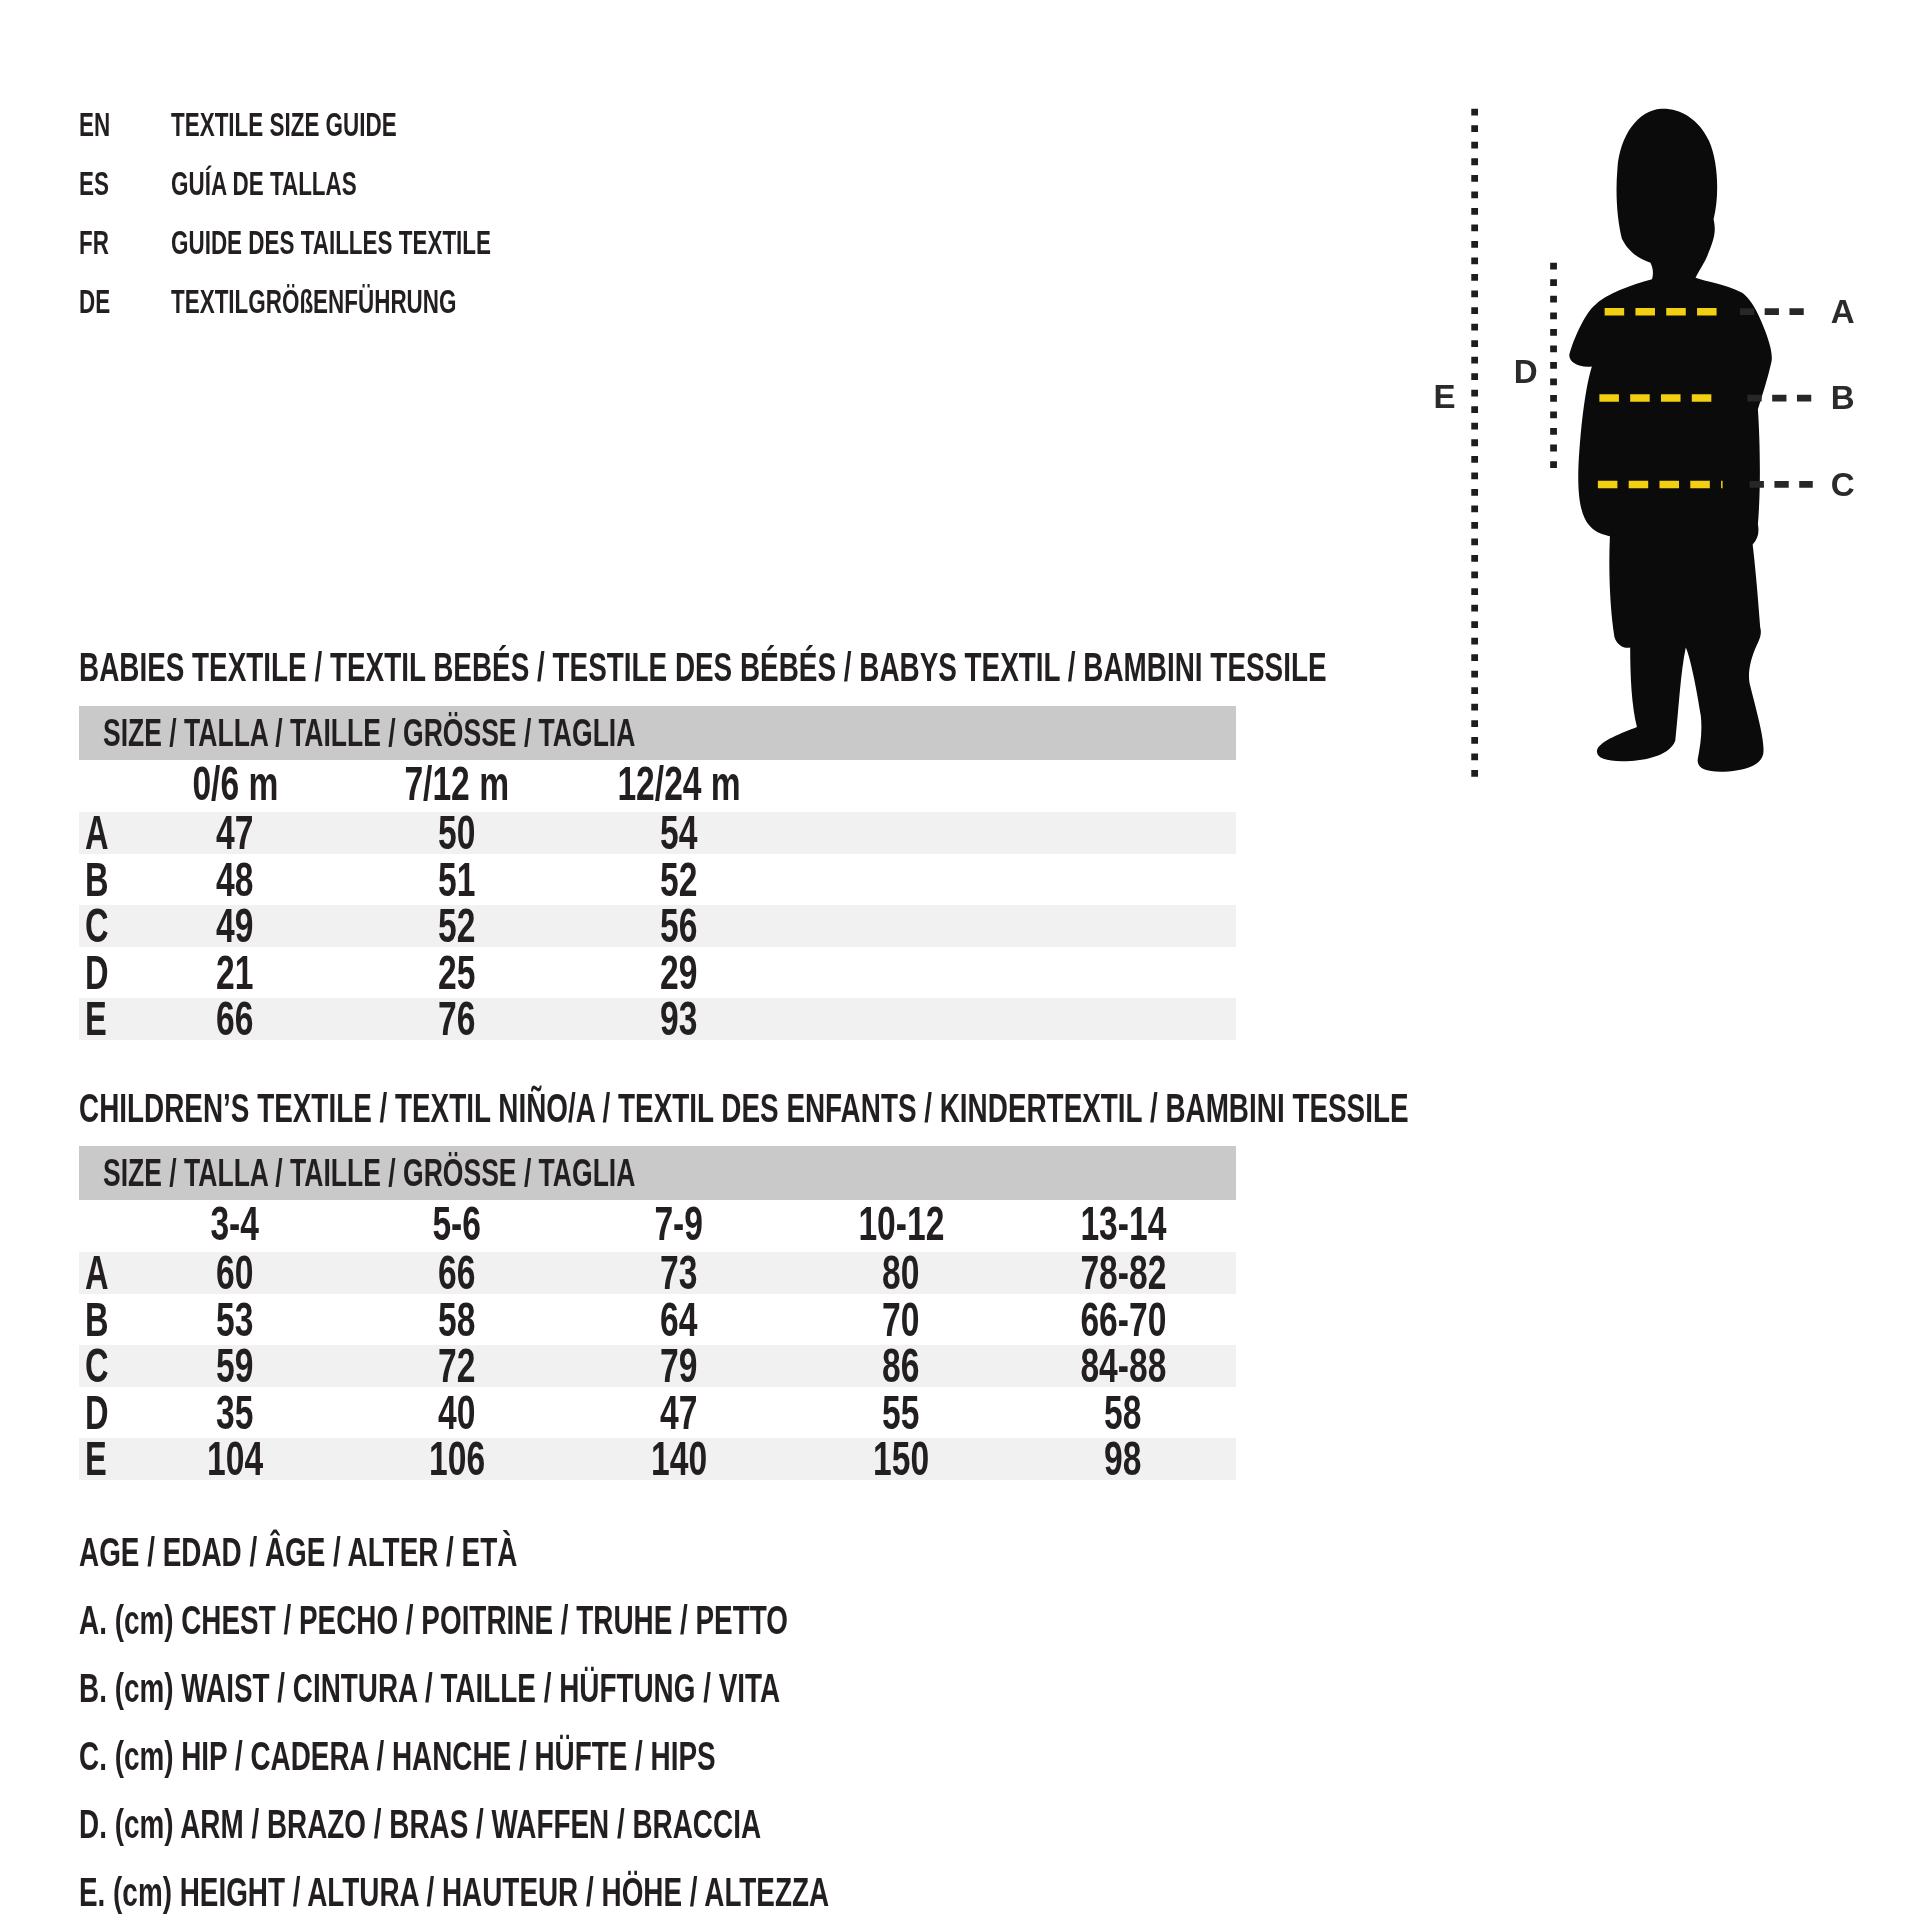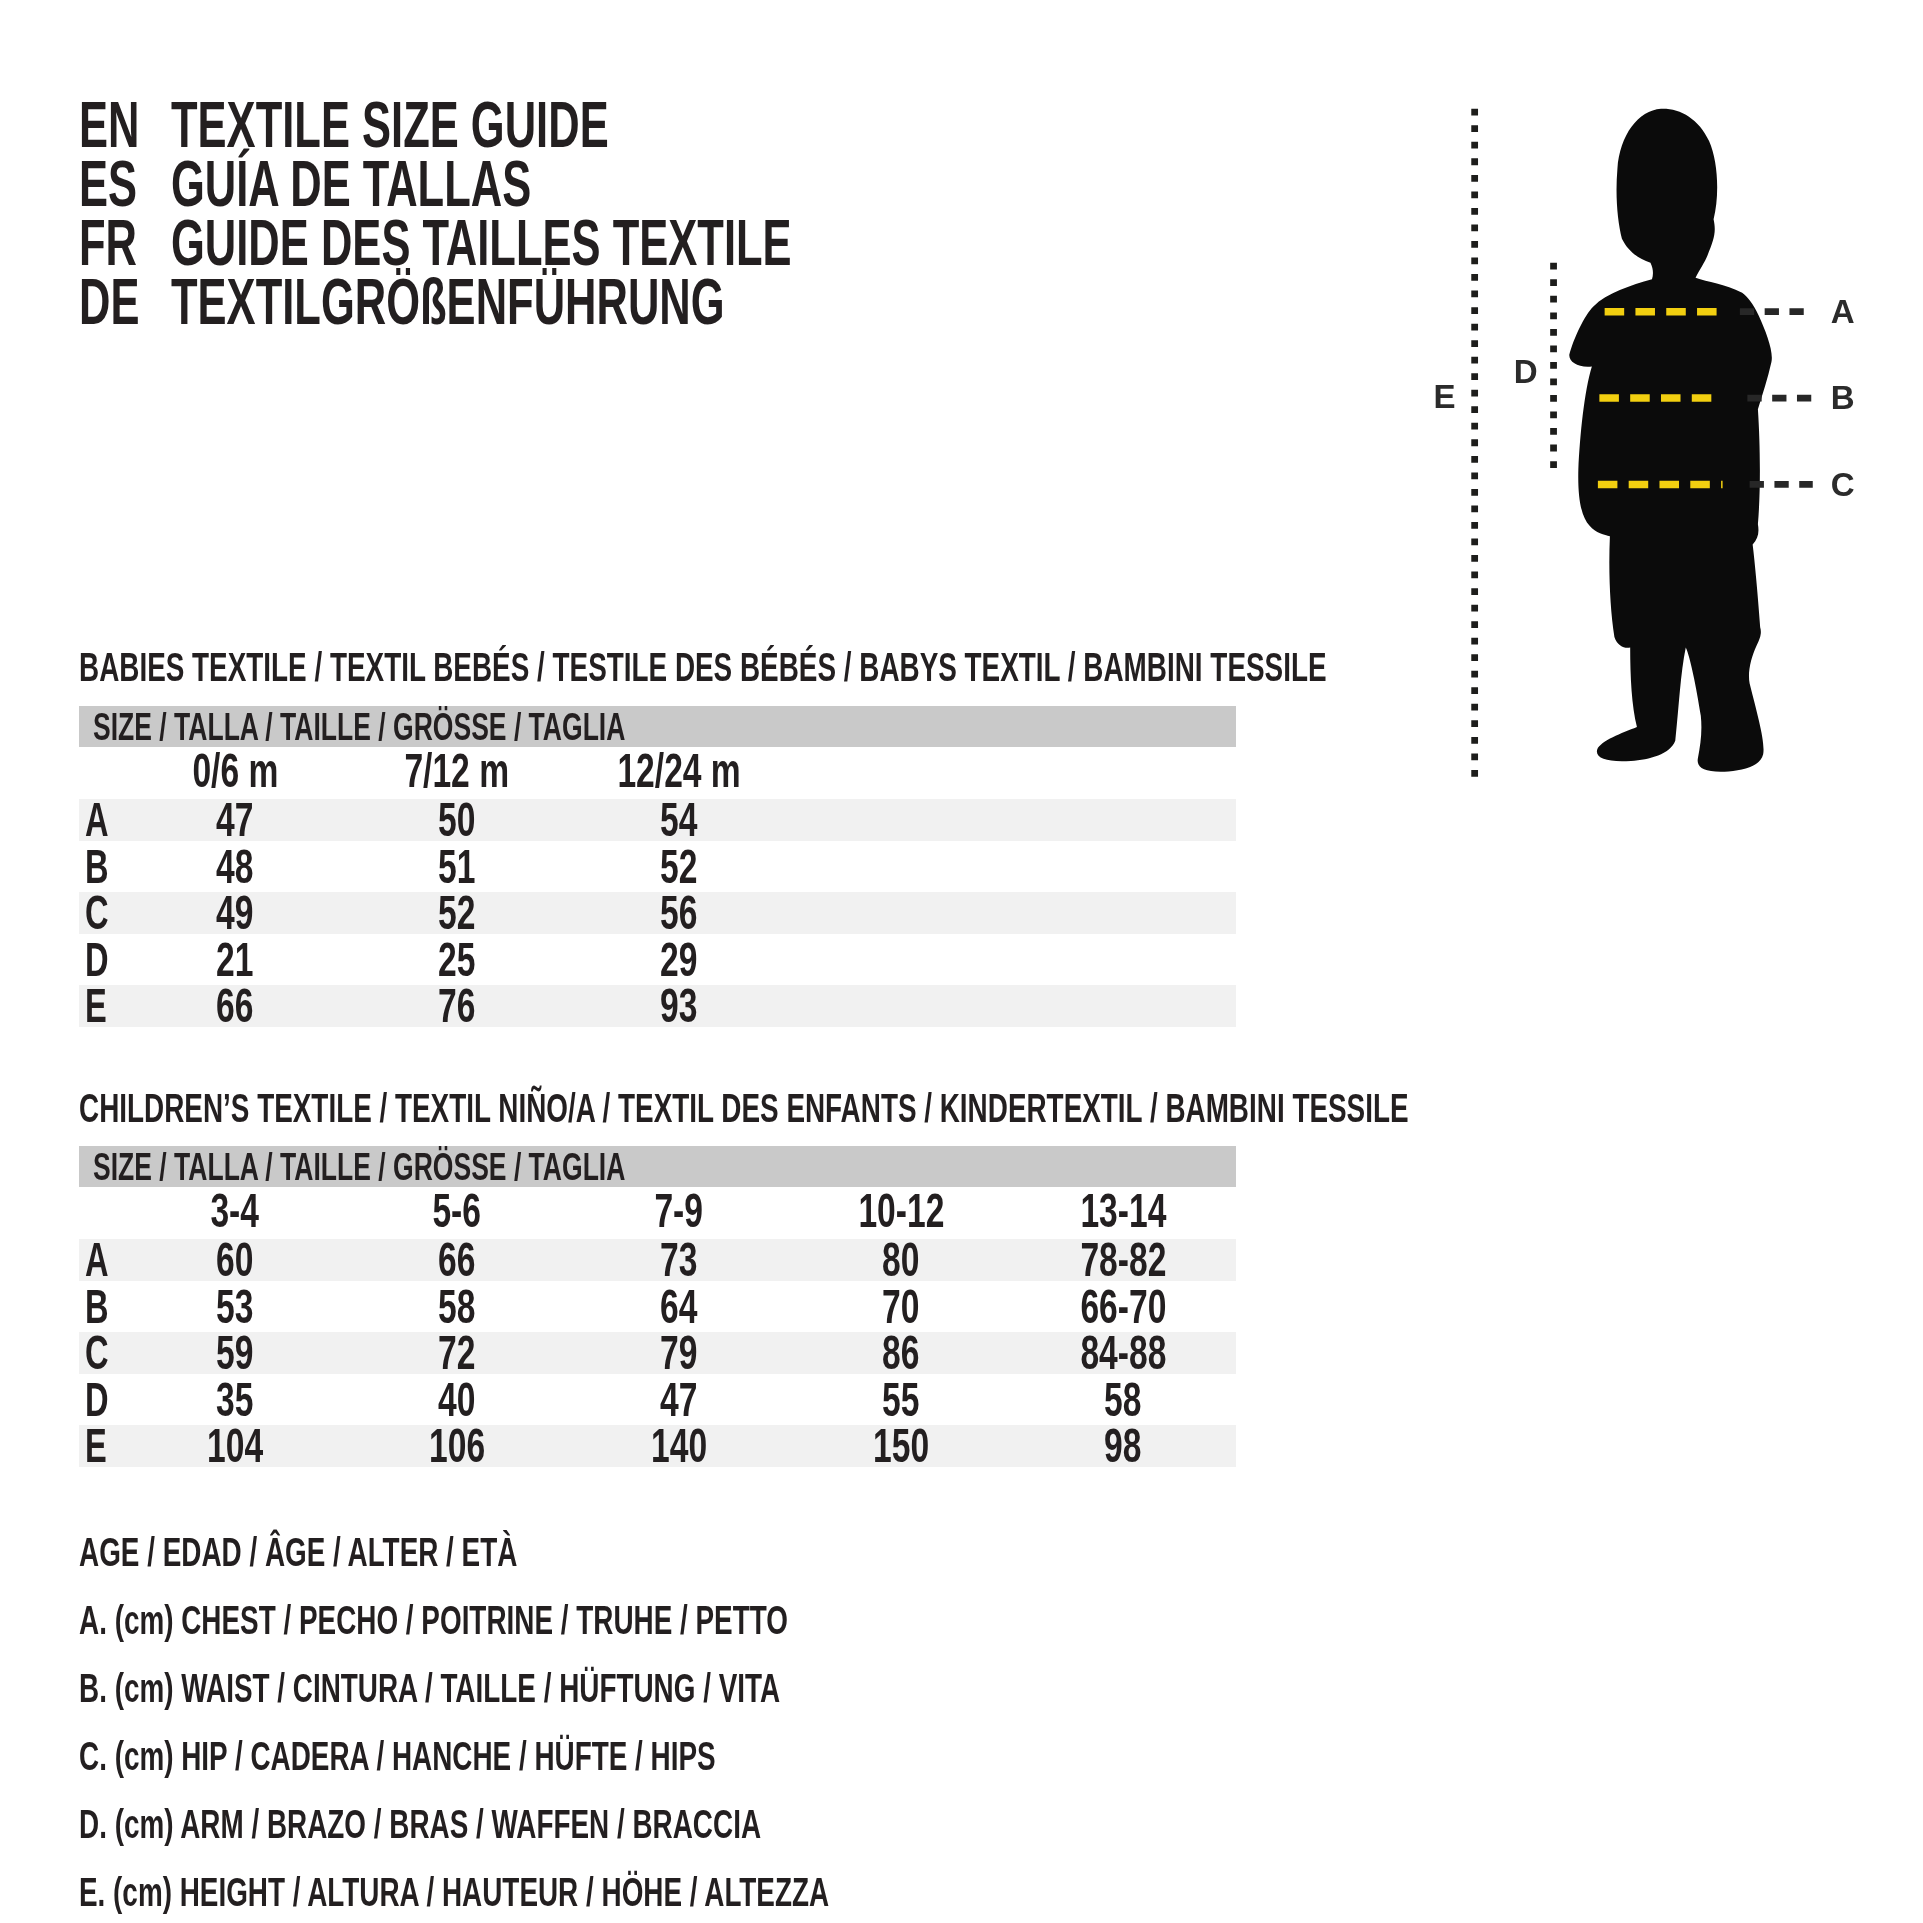--- a/index.html
+++ b/index.html
@@ -30,21 +30,21 @@
   .cond-c {
     display: inline-block;
     transform: scaleX(0.70);
     transform-origin: 50% 50%;
     white-space: nowrap;
   }
 
   
   .lang-block {
     position: absolute; left: 79px; top: 95px;
-    font-size: 64px; font-weight: bold;
+    font-size: 33px; font-weight: bold;
   }
   .lang-row { display: flex; height: 59px; align-items: center; }
   .lang-code { width: 92px; flex: 0 0 92px; }
 
   
   .figure {
     position: absolute; left: 1413px; top: 90px;
     width: 511px; height: 710px;
   }
   .dot-v { stroke: #1d1d1b; stroke-width: 9; stroke-dasharray: 9 13; fill: none; }
@@ -64,22 +64,22 @@
     white-space: nowrap;
   }
   .babies-title   { top: 645px; text-align: right; }
   .children-title { top: 1086px; }
 
   
   .size-table { position: absolute; left: 79px; width: 1157px; }
   .babies-table   { top: 706px; }
   .children-table { top: 1146px; }
   .size-bar {
-    height: 41px; background: var(--bar);
-    display: flex; align-items: center; padding-left: 14px;
+    height: 54px; background: var(--bar);
+    display: flex; align-items: center; padding-left: 24px;
     font-size: 39px; font-weight: bold;
   }
   .trow { display: flex; align-items: center; height: 42px; font-size: 48px; font-weight: bold; }
   .thead { height: 47px; }
   .drow { margin-top: 4.5px; }
   .drow.alt { background: var(--stripe); }
   .c-label { flex: 0 0 45px; width: 45px; padding-left: 6px; }
   .c-val   { flex: 0 0 222px; width: 222px; text-align: center; }
   .children-table .c-val { flex: 0 0 222px; width: 222px; }
 

